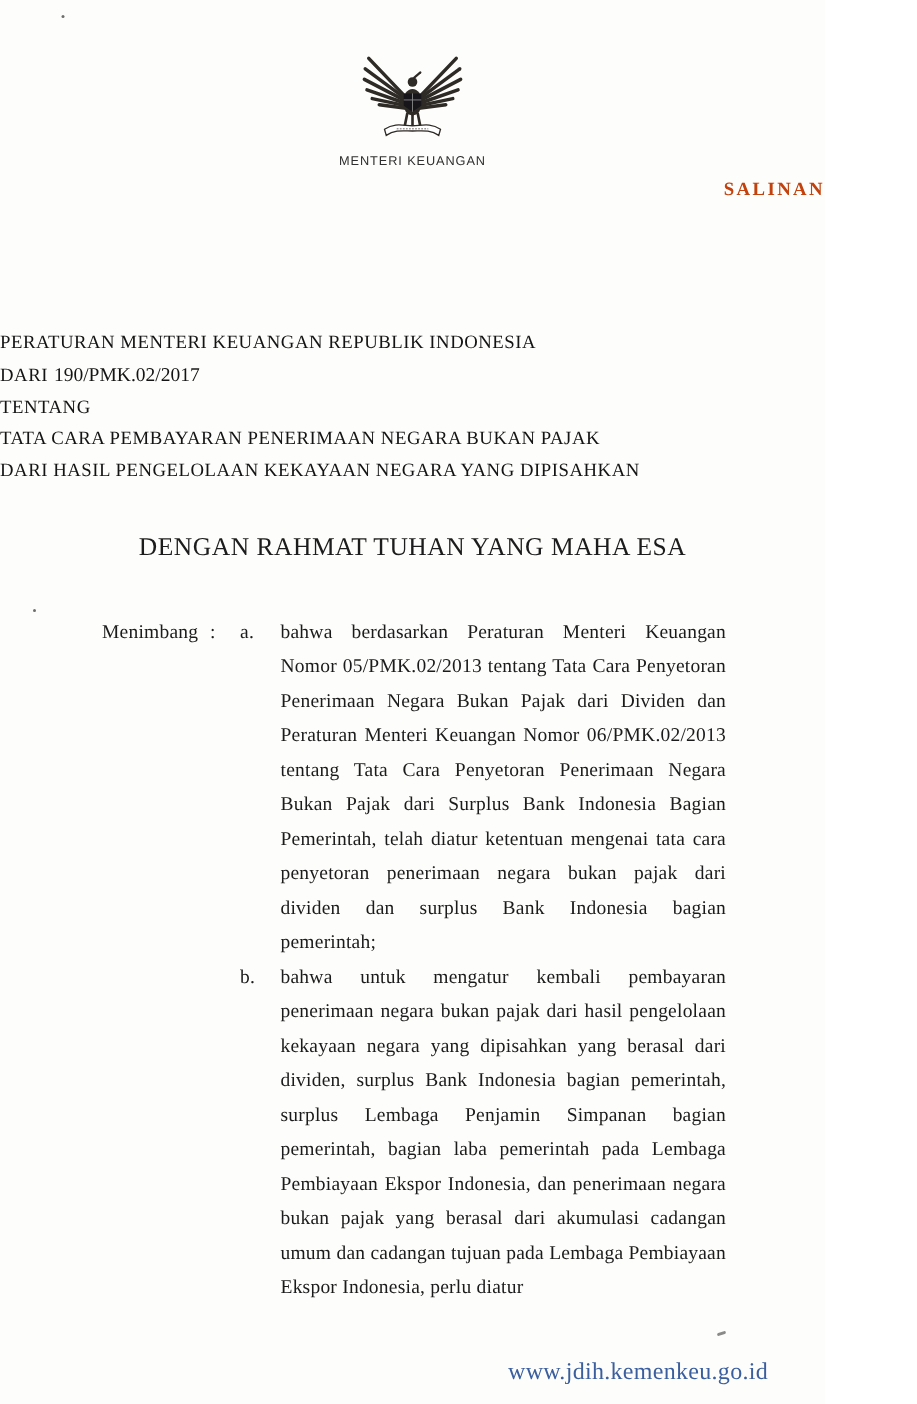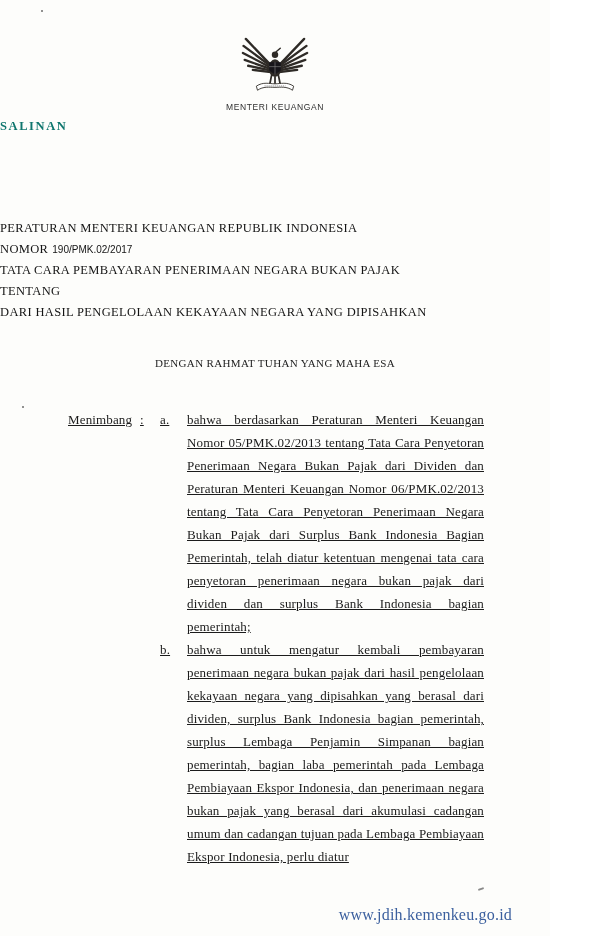--- a/index.html
+++ b/index.html
@@ -22,51 +22,50 @@
   .emblem { display: block; margin: 0 auto; }
   .ministry {
     font-family: "Liberation Sans", sans-serif;
     font-size: 8.5px;
     letter-spacing: 0.6px;
     color: #2f2f2f;
     line-height: 11px;
     text-align: center;
   }
   .salinan {
-    text-align: left;
+    text-align: right;
     font-size: 12.5px;
     font-weight: bold;
     letter-spacing: 1.6px;
     margin-top: 6px;
-    color: #0f766e;
+    color: #c2410c;
   }
 
   
   .title-block {
     margin-top: 84px;
     text-align: left;
     font-size: 12.5px;
     line-height: 21px;
     letter-spacing: 0.35px;
     color: #141414;
   }
   .mono {
-    font-family: Liberation Sans, sans-serif;
-    font-size: 10px;
+    font-family: Liberation Serif, serif;
+    font-size: 13px;
     letter-spacing: 0;
     margin-left: 4px;
     margin-top: 40px;
   }
-  .rahmat { margin-top: 30px; text-align: center; font-size: 11px; letter-spacing: 0.35px; line-height: 21px; }
+  .rahmat { margin-top: 30px; text-align: center; font-size: 17px; letter-spacing: 0.35px; line-height: 21px; }
   .menteri { margin-top: 22px; text-align: center; font-size: 12.5px; letter-spacing: 0.35px; line-height: 21px; }
 
   
   .menimbang {
     margin: 34px 66px 0 68px;
-    text-decoration: underline;
   }
   .consider-grid {
     display: grid;
     grid-template-columns: 72px 20px 27px 1fr;
     font-size: 13px;
     line-height: 23px;
     color: #1b1b1b;
   }
   .consider-grid .cell { letter-spacing: 0.15px; }
   .item-text {
@@ -138,24 +137,24 @@
       <path d="M28 87 C40 79 50 83 60 83 C70 83 80 79 92 87 L90 94 C80 87 70 89 60 89 C50 89 40 87 30 94 Z" fill="#ffffff" stroke="#2e2a26" stroke-width="1.5"></path>
       <line x1="42" y1="86.5" x2="78" y2="86.5" stroke="#2e2a26" stroke-width="0.8" stroke-dasharray="2,1.5"></line>
     </svg>
     <div class="ministry">MENTERI KEUANGAN</div>
     <div class="salinan">SALINAN</div>
   </div>
 
   <div class="title-block">
     <div>PERATURAN MENTERI KEUANGAN REPUBLIK INDONESIA</div>
     <div>
-      <span>NOMOR</span><span class="mono">190/PMK.02/2017</span>
+      <span>DARI</span><span class="mono">190/PMK.02/2017</span>
     </div>
+    <div>TENTANG</div>
     <div>TATA CARA PEMBAYARAN PENERIMAAN NEGARA BUKAN PAJAK</div>
-    <div>TENTANG</div>
     <div>DARI HASIL PENGELOLAAN KEKAYAAN NEGARA YANG DIPISAHKAN</div>
   </div>
 
   <div class="rahmat">DENGAN RAHMAT TUHAN YANG MAHA ESA</div>
 
   <div class="menimbang">
     <div class="consider-grid">
       <div class="cell">Menimbang</div>
       <div class="cell">:</div>
       <div class="cell">a.</div>

